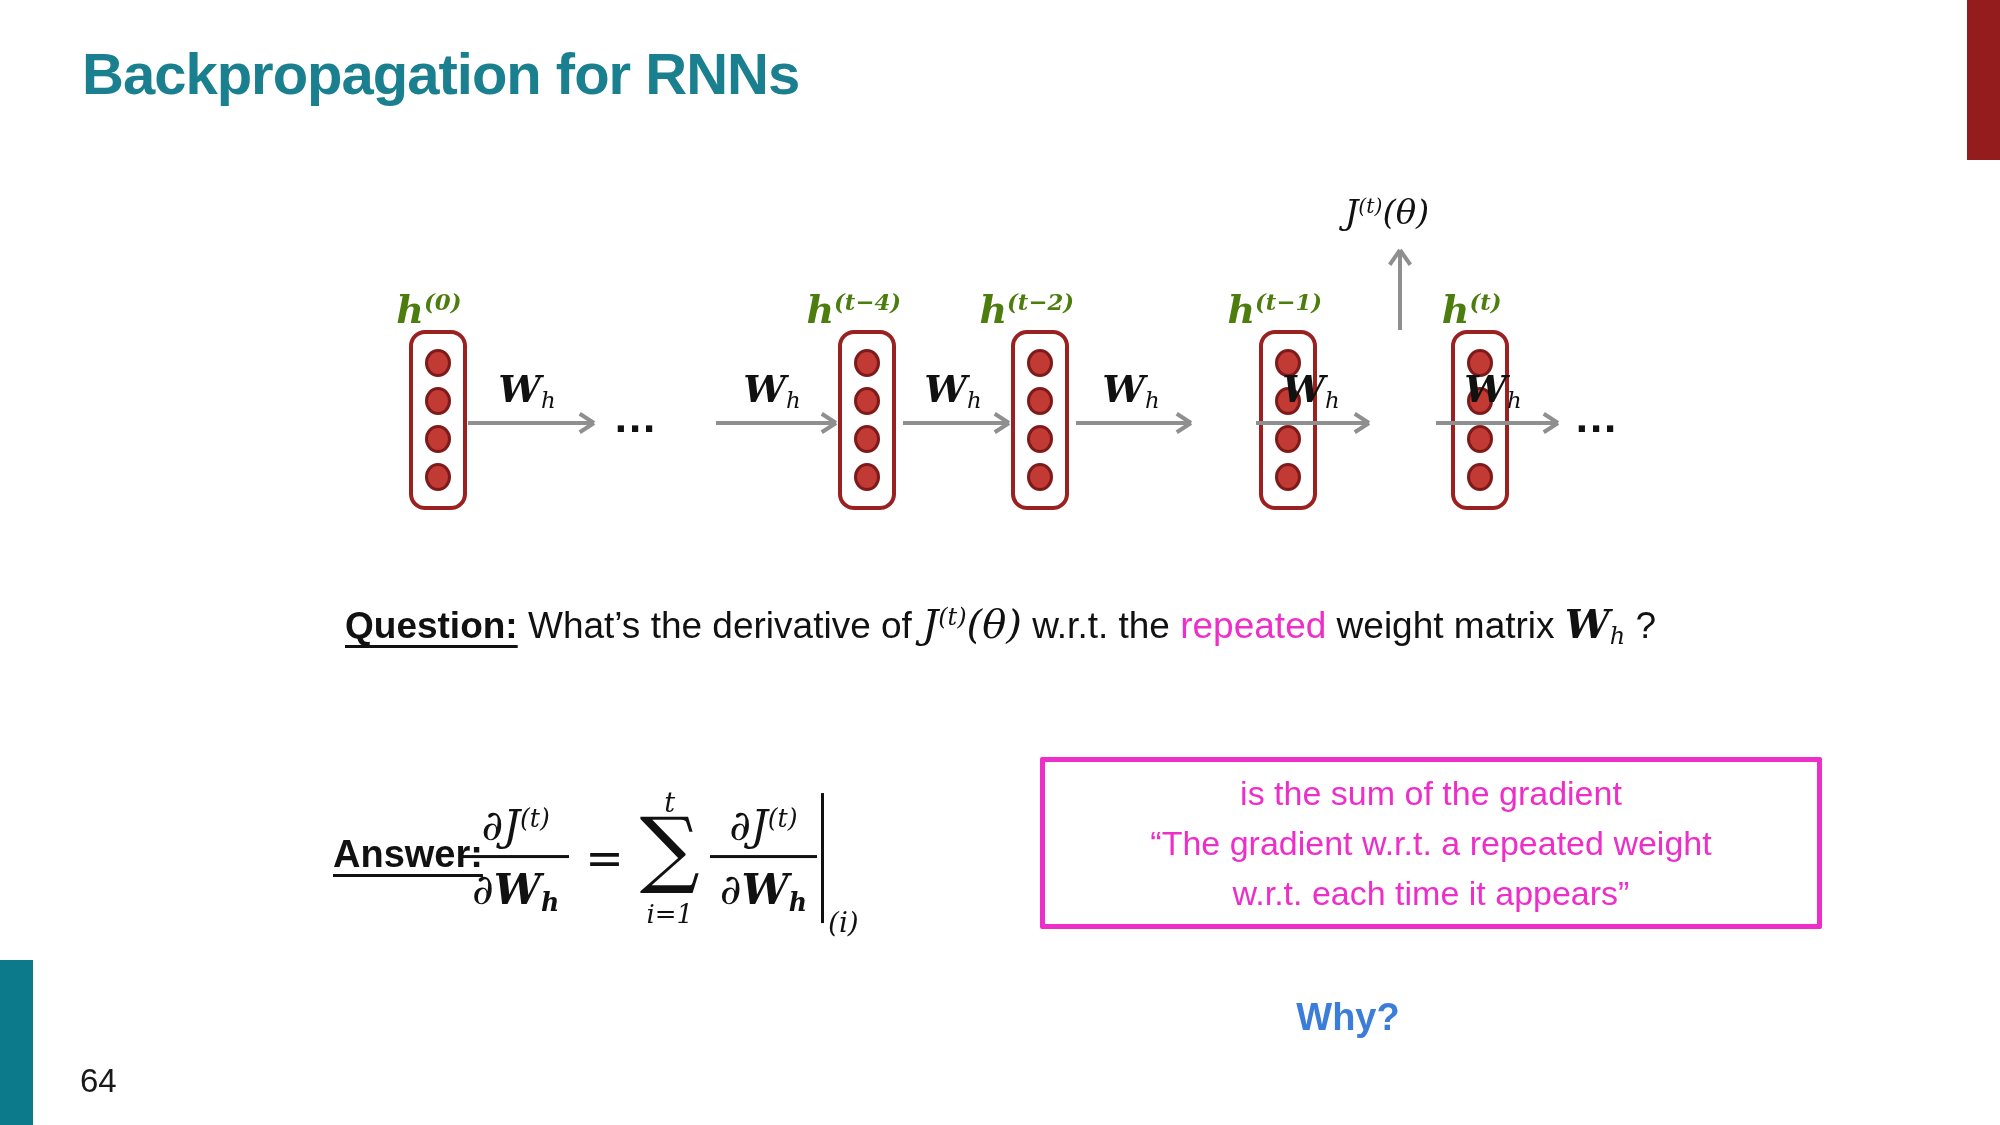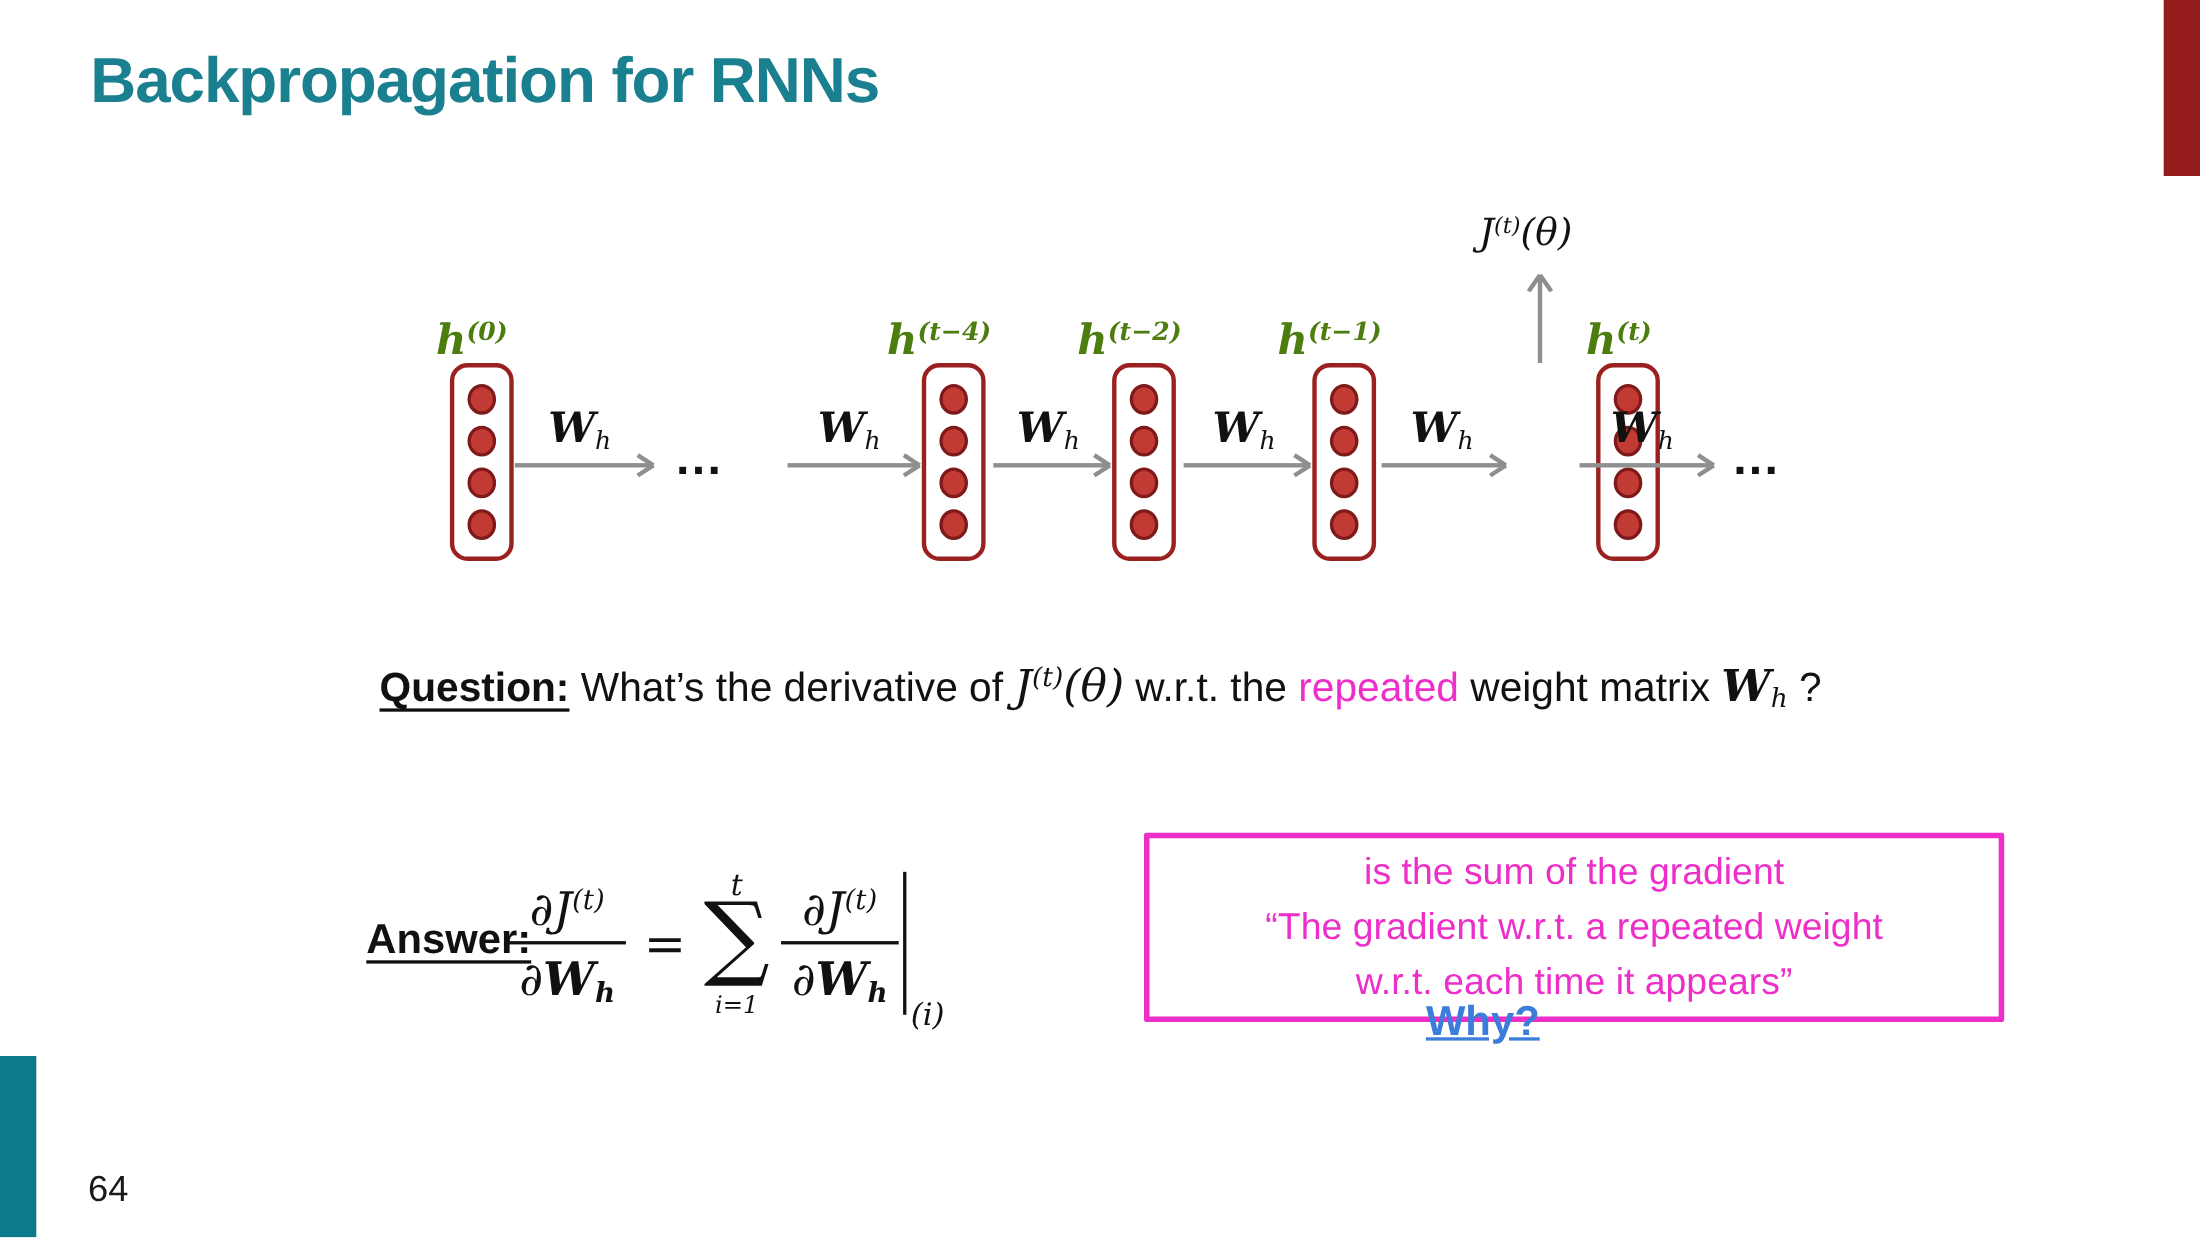--- a/index.html
+++ b/index.html
@@ -58,32 +58,32 @@
            text-decoration:underline;text-decoration-thickness:3px;text-underline-offset:7px;}
   .equation{position:absolute;left:462px;top:858px;transform:translateY(-50%);
             display:flex;align-items:center;color:#111;}
   .frac{display:flex;flex-direction:column;align-items:center;font-size:42px;}
   .frac .num{display:flex;align-items:baseline;padding:0 10px 5px;}
   .frac .den{display:flex;align-items:baseline;border-top:3px solid #111;padding:7px 10px 0;}
   .eqsign{font-size:46px;margin:0 16px;font-family:"DejaVu Serif",serif;}
   .sigma{display:flex;flex-direction:column;align-items:center;margin:0 10px 0 0;}
   .sigma .stop{font-size:27px;margin-bottom:-4px;}
   .sigma .sglyph{font-size:84px;line-height:0.82;font-family:"DejaVu Serif",serif;}
-  .sigma .sbot{font-size:22px;margin-top:16px;}
+  .sigma .sbot{font-size:26px;margin-top:16px;}
   .eval{position:relative;width:30px;height:130px;margin-left:4px;}
   .eval .vbar{position:absolute;left:0;top:0;width:3px;height:100%;background:#111;}
   .eval .esub{position:absolute;left:7px;bottom:-16px;font-size:28px;white-space:nowrap;}
 
   
   .quote-box{position:absolute;left:1040px;top:757px;width:782px;height:172px;box-sizing:border-box;
              border:5px solid var(--magenta);border-radius:2px;display:flex;flex-direction:column;
              justify-content:center;align-items:center;}
   .quote-line{font-size:34px;line-height:50px;color:var(--magenta);white-space:nowrap;}
-  .why{position:absolute;left:1348px;top:908px;transform:translateX(-50%);
-       font-size:38px;font-weight:bold;color:var(--why_blue);text-decoration:underline;}
+  .why{position:absolute;left:1348px;top:996px;transform:translateX(-50%);
+       font-size:38px;font-weight:bold;color:var(--why_blue);}
 </style>
 </head>
 <body>
 
 <div class="slide">
 
   <div class="bar-red"></div>
   <div class="bar-teal"></div>
 
   <h1 class="title">Backpropagation for RNNs</h1>
@@ -116,21 +116,21 @@
     <div class="node" style="left:1011px">
       <div class="node-label"><span class="m b">h</span><span class="m b sup">(t−2)</span></div>
       <div class="node-rect">
         <span class="neuron"></span>
         <span class="neuron"></span>
         <span class="neuron"></span>
         <span class="neuron"></span>
       </div>
     </div>
 
-    <div class="node" style="left:1193px">
+    <div class="node" style="left:1259px">
       <div class="node-label"><span class="m b">h</span><span class="m b sup">(t−1)</span></div>
       <div class="node-rect">
         <span class="neuron"></span>
         <span class="neuron"></span>
         <span class="neuron"></span>
         <span class="neuron"></span>
       </div>
     </div>
 
     <div class="node" style="left:1451px">

